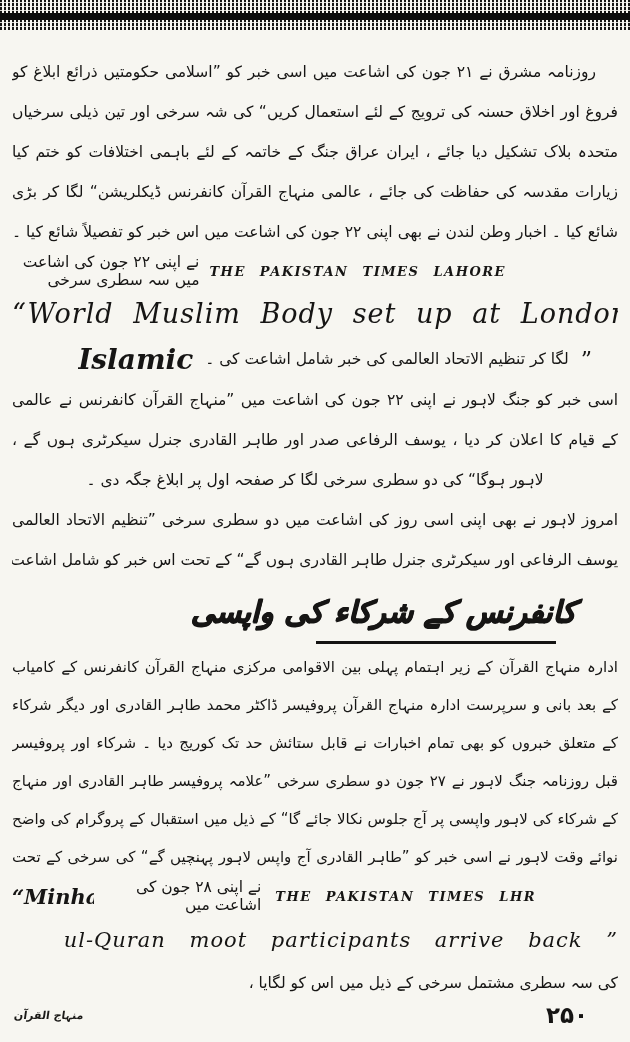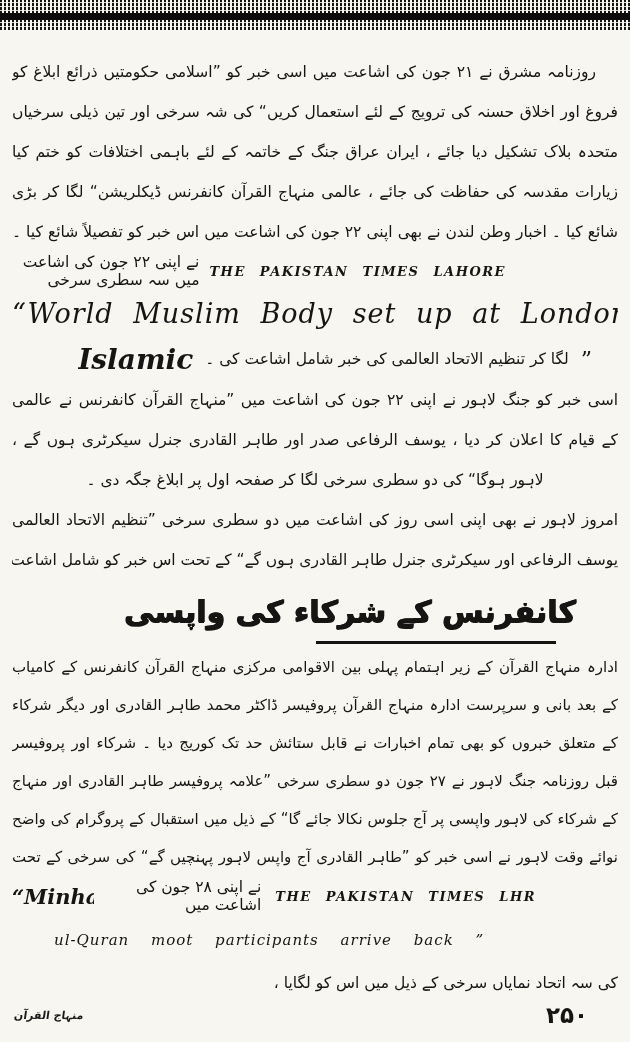--- a/index.html
+++ b/index.html
@@ -58,32 +58,32 @@
     white-space:nowrap;overflow:hidden;
   }
   .headline1{
     height:48px;line-height:48px;font-size:27px;
     text-align:center;letter-spacing:1px;word-spacing:10px;
   }
   .islamic-word{ font-size:28px; font-weight:bold; }
   .quote-mark{ font-size:22px;font-family:"DejaVu Serif",serif; }
   .minhaj-word{ font-size:21px;font-weight:bold; }
   .headline2{
-    height:48px;line-height:48px;font-size:15px;
-    text-align:left;padding-left:42px;letter-spacing:1px;word-spacing:16px;
+    height:48px;line-height:48px;font-size:21px;
+    text-align:right;padding-left:42px;letter-spacing:1px;word-spacing:16px;
   }
   .p6-tail{ height:38px;line-height:38px;text-align:right;padding-left:58px; }
   
   .heading-wrap{ margin-top:6px; direction:rtl; }
   .heading{
     height:52px;line-height:52px;
     text-align:right;padding-right:42px;
     font-size:30px;font-weight:bold;
     text-shadow:.6px 0 0 #161514,-.6px 0 0 #161514,0 .5px 0 #161514;
-    white-space:nowrap;overflow:hidden;
+    white-space:nowrap;overflow:hidden;font-style:italic;
   }
   .heading-rule{
     height:3px;width:240px;background:#141312;
     margin:3px 62px 4px auto;
   }
   
   .footer{
     position:absolute;left:0;right:0;bottom:12px;
     height:30px;
     display:flex;align-items:center;justify-content:space-between;
@@ -150,21 +150,21 @@
     <div class="uline just">نوائے وقت لاہور نے اسی خبر کو ”طاہر القادری آج واپس لاہور پہنچیں گے“ کی سرخی کے تحت شائع کیا ۔</div>
   </div>
 
   <div>
     <div class="mixrow row-pt-lhr">
       <span class="eng-caps">THE PAKISTAN TIMES LHR</span>
       <span>نے اپنی ۲۸ جون کی اشاعت میں</span>
       <span class="eng-script minhaj-word">“Minhaj -</span>
     </div>
     <div class="eng-script headline2">ul-Quran moot participants arrive back ”</div>
-    <div class="uline p6-tail">کی سہ اتحاد نمایاں سرخی کے ذیل میں اس کو لگایا ،</div>
+    <div class="uline p6-tail">کی سہ سطری مشتمل سرخی کے ذیل میں اس کو لگایا ،</div>
   </div>
 
 </div>
 
 <div class="footer">
   <span class="logo-stamp">منہاج القرآن</span>
   <span class="page-num">۲۵۰</span>
 </div>
 
 </body></html>

